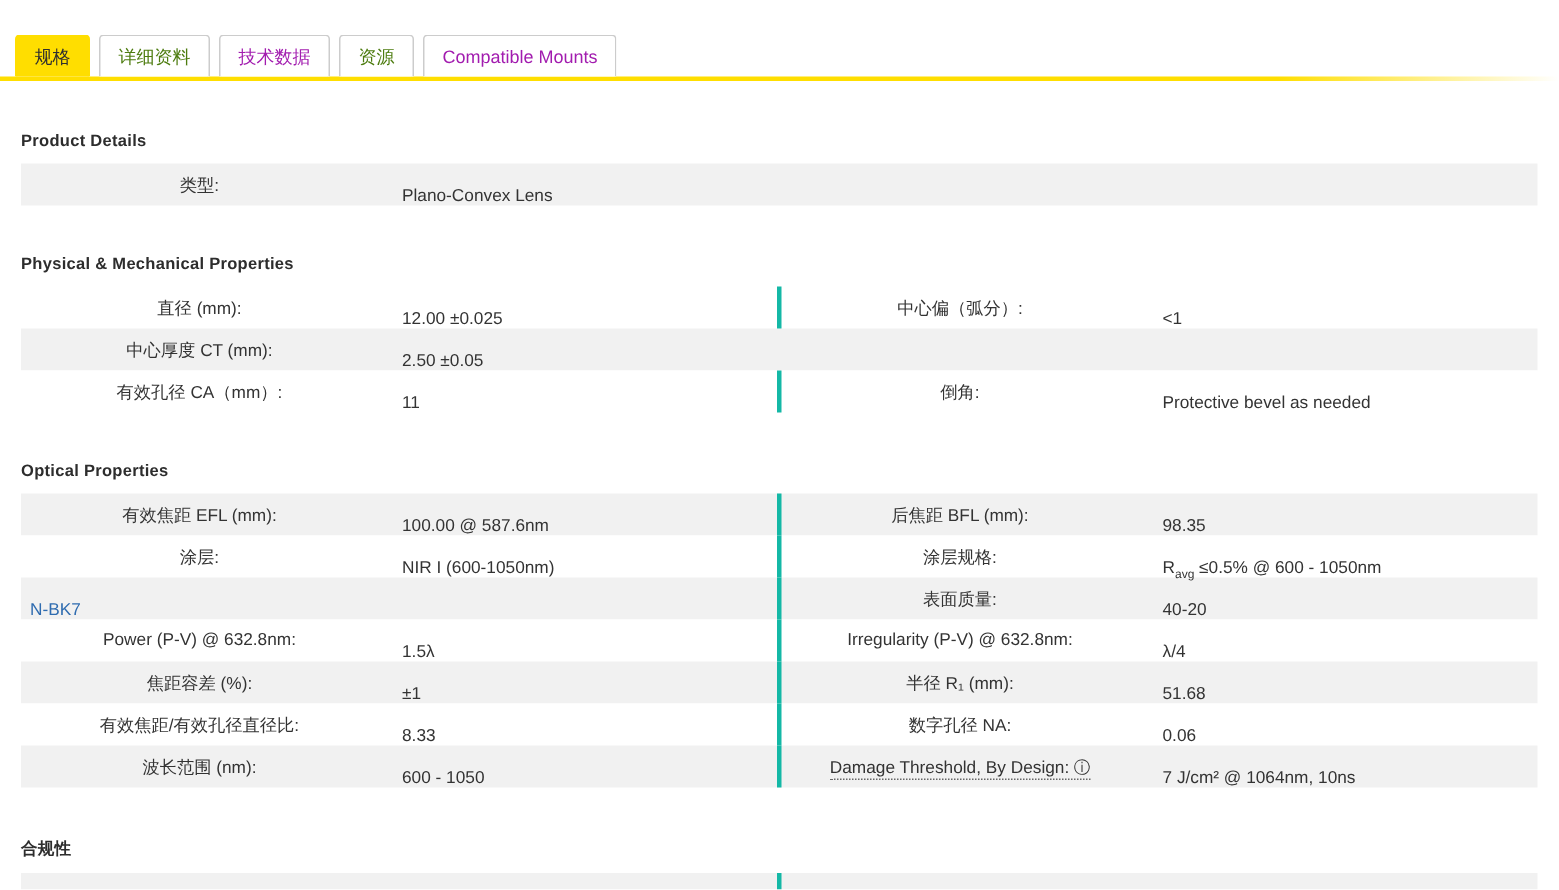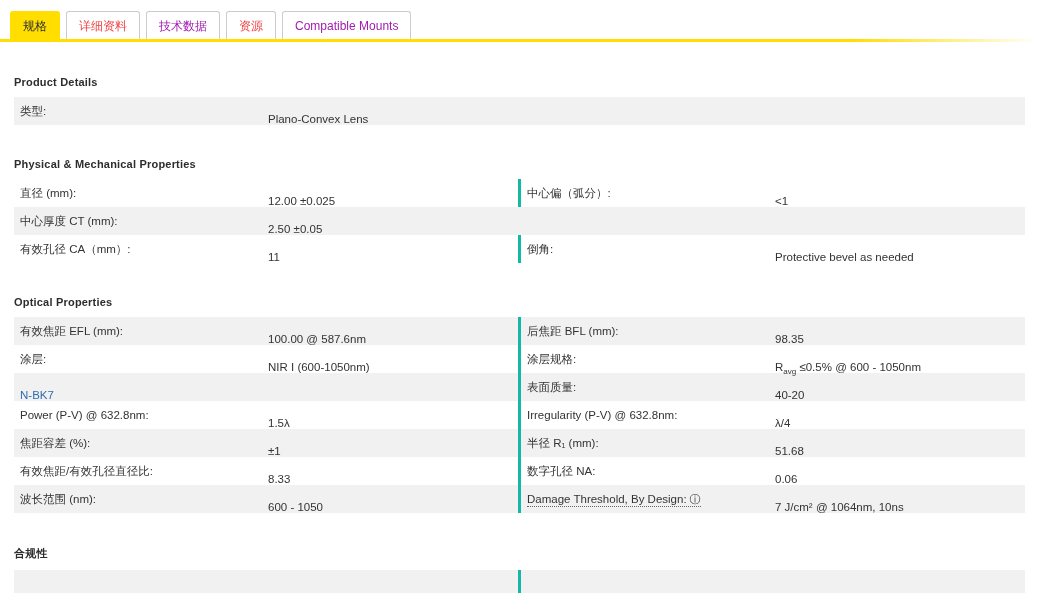--- a/index.html
+++ b/index.html
@@ -28,21 +28,21 @@
     line-height: 12px;
     padding: 8px 12px 7px 12px;
     background: #ffffff;
     border: 1px solid #cccccc;
     border-bottom: none;
     border-radius: 3px 3px 0 0;
     color: #a21caf;
     white-space: nowrap;
     cursor: pointer;
   }
-  .tab.muted { color: #ef4444; }
+  .tab.muted { color: #4d7c0f; margin-top: 12px; }
   .tab.active {
     background: #FFDE00;
     border-color: #FFDE00;
     color: #2f2f2f;
   }
   .tab-underline {
     height: 3px;
     background: linear-gradient(to right, #FFDE00 0%, #FFDE00 82%, rgba(255,222,0,0) 100%);
   }
   
@@ -69,20 +69,21 @@
     padding-left: 6px;
     padding-right: 8px;
     min-width: 0;
   }
   .cell.right { border-left: 3px solid #14b8a6; }
   .label {
     flex: 0 0 248px;
     font-size: 11.5px;
     color: #333333;
     padding-right: 22px;
+    text-align: center;
   }
   .value {
     font-size: 11.5px;
     color: #333333;
     margin-top: 16px;
   }
   a.value.link {
     color: #2f6cb0;
     text-decoration: none;
     cursor: pointer;

